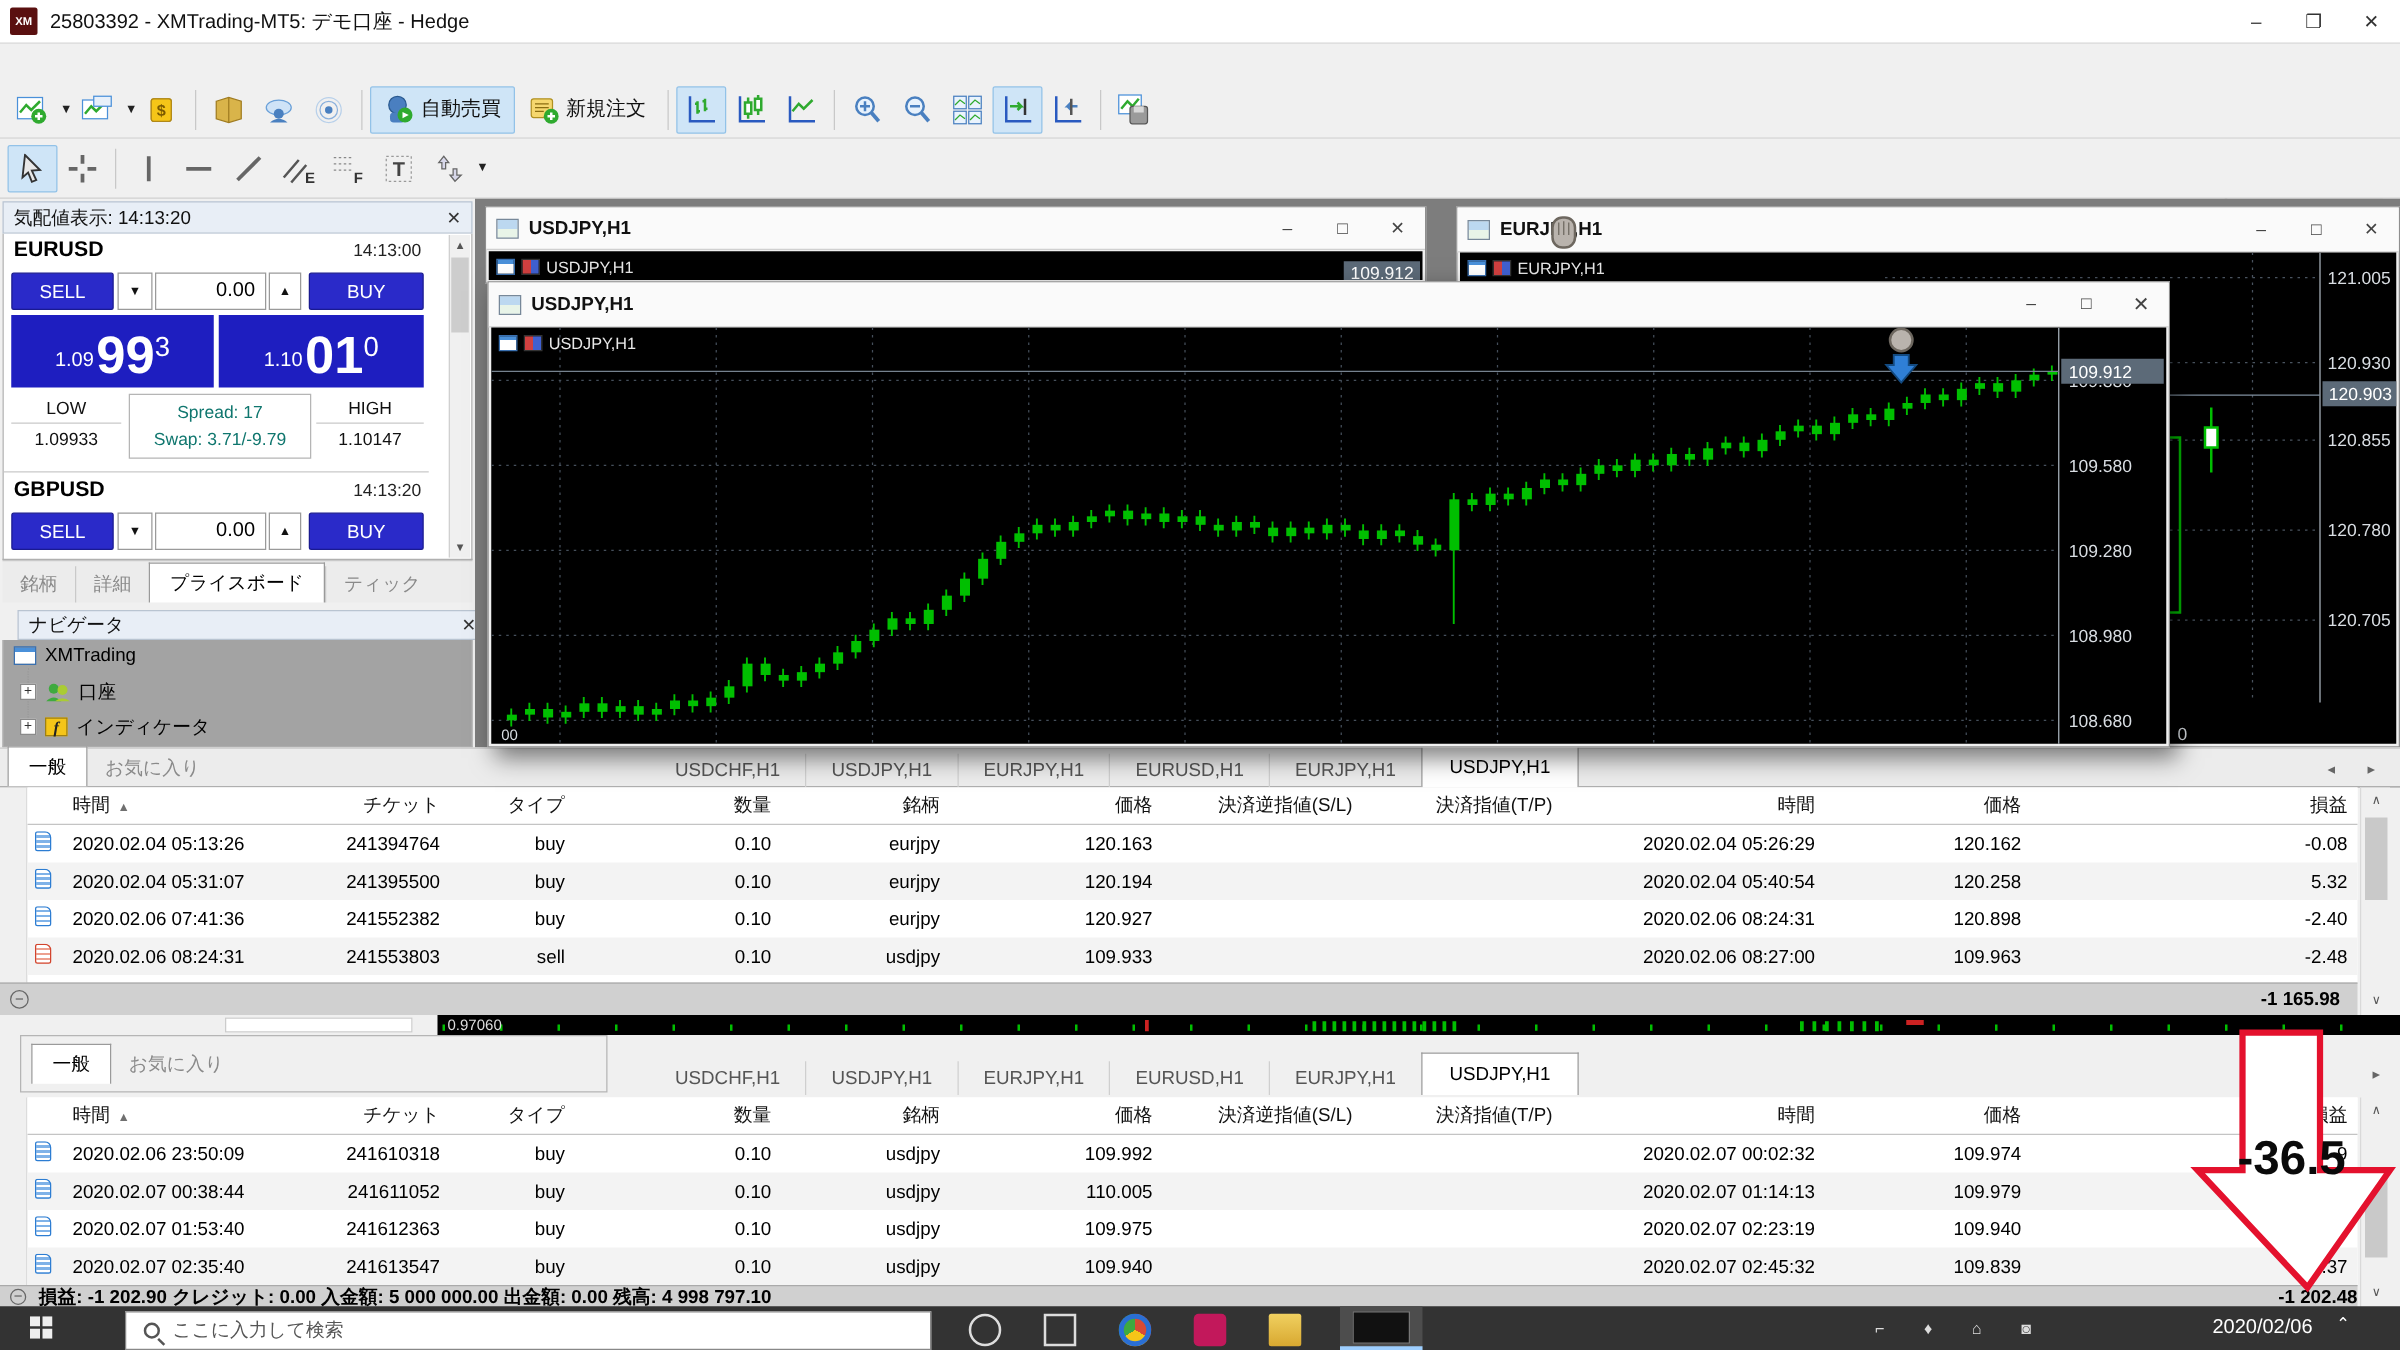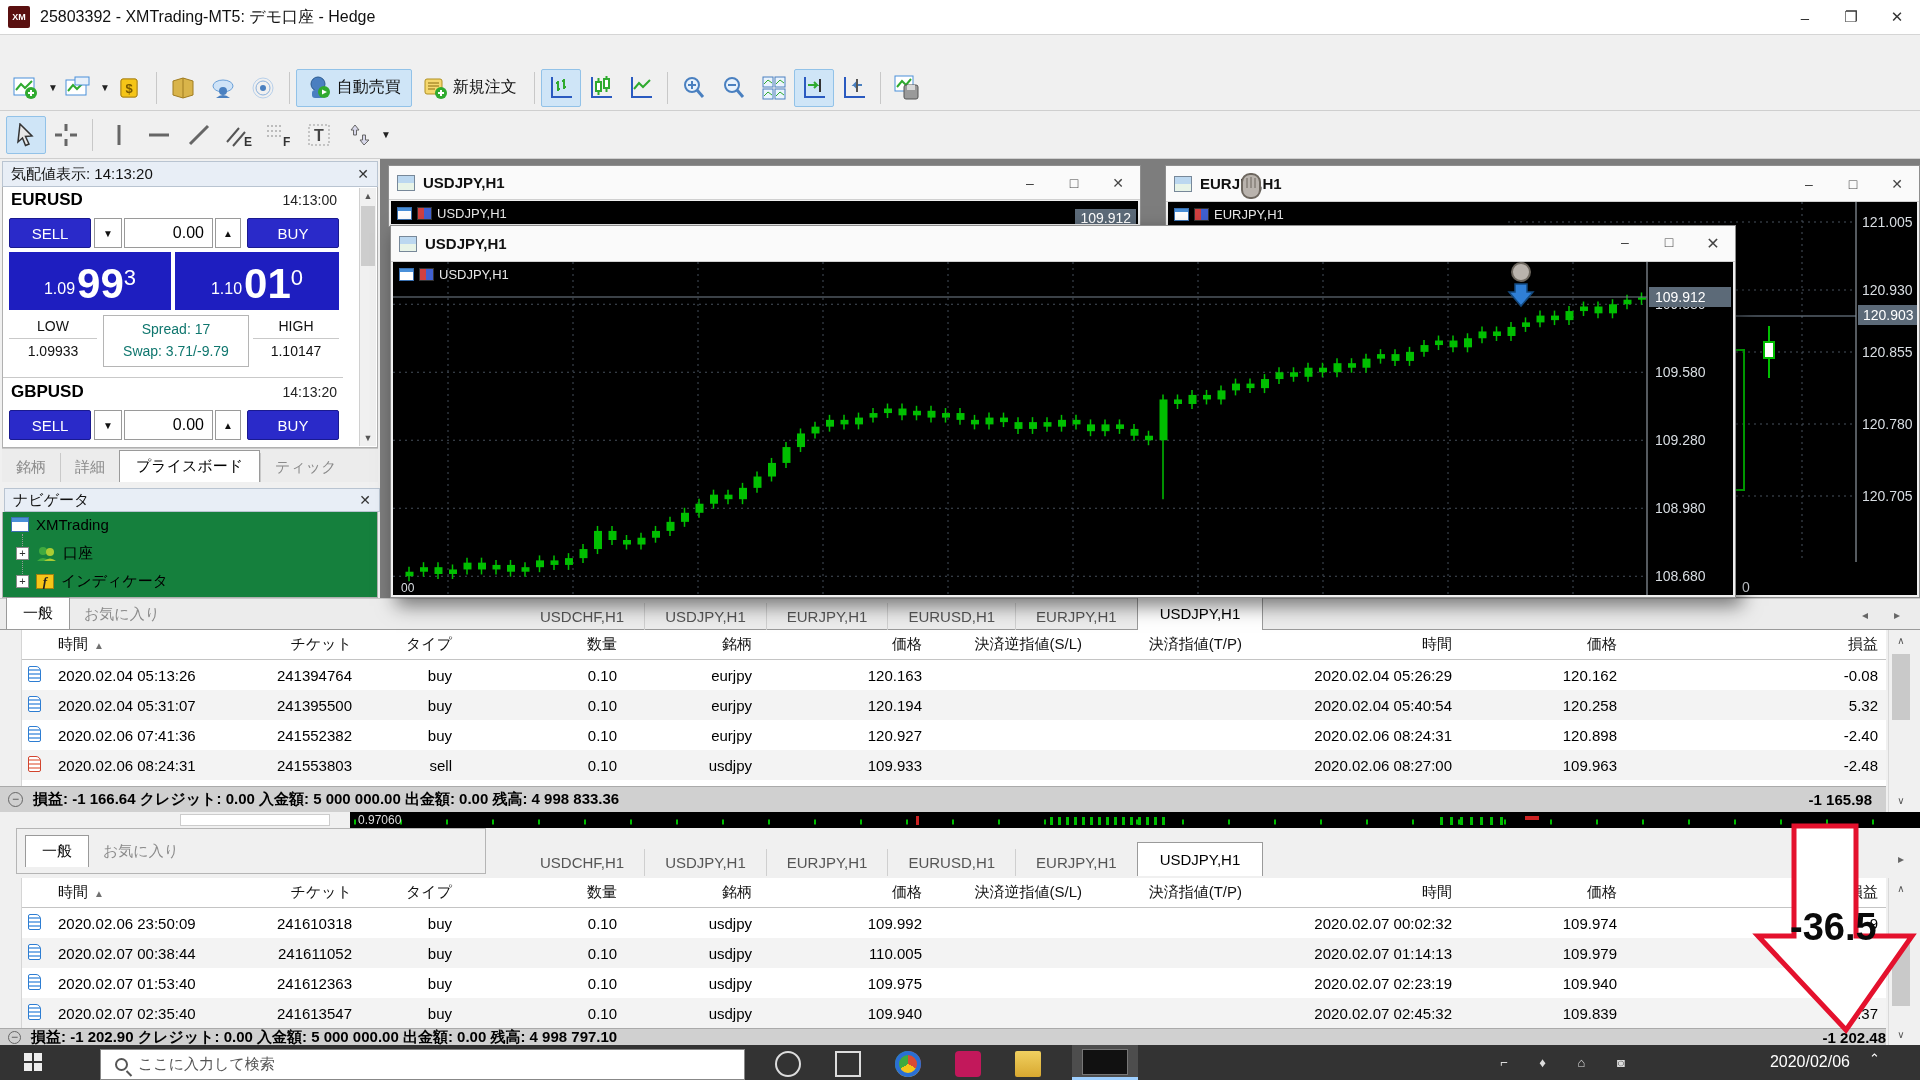--- a/index.html
+++ b/index.html
@@ -55,21 +55,21 @@
   .mw-scroll { position:absolute; right:1px; top:1px; width:17px; bottom:1px; background:#f0f0f0; border-left:1px solid #d0d0d0; }
   .sb-arrow { position:absolute; left:0; width:16px; height:16px; font-size:9px; color:#555; display:flex; align-items:center; justify-content:center; background:#f0f0f0; }
   .sb-thumb { position:absolute; left:1px; width:14px; background:#cdcdcd; }
 
   .tab-band { background:#ececec; border-top:1px solid #c9c9c9; display:flex; align-items:flex-end; font-size:15px; }
   .ftab { color:#8a8a8a; padding:5px 14px; }
   .ftab.sep { border-left:1px solid #c9c9c9; }
   .ftab.active { background:#fff; color:#000; border:1px solid #9a9a9a; border-bottom:none; padding:6px 16px; }
 
   
-  #nav-body { left:2px; top:512px; width:376px; height:86px; background:#15803d; border:1px solid #b0b0b0; border-top:none; }
+  #nav-body { left:2px; top:512px; width:376px; height:86px; background:#a3a3a3; border:1px solid #b0b0b0; border-top:none; }
   .tree-row { position:absolute; left:8px; display:flex; align-items:center; font-size:15px; color:#000; gap:7px; }
   .expander { width:13px; height:13px; border:1px solid #8a8a8a; background:#fff; font-size:11px; line-height:11px; text-align:center; color:#333; }
   .tico { width:18px; height:15px; display:inline-block; }
 
   
   #mdi { left:380px; top:159px; width:1540px; height:439px; background:#7d7d7d; }
   .chart-win { position:absolute; background:#f0f0f0; border:1px solid #8e8e8e; }
   .cw-title { height:36px; display:flex; align-items:center; background:#fafafa; border-bottom:1px solid #d0d0d0; padding-left:8px; }
   .cw-title.small { height:34px; }
   .cw-icon { width:18px; height:16px; margin-right:8px; }
@@ -407,21 +407,21 @@
       <div class="sb-arrow" style="bottom:0">▼</div>
     </div>
   </div>
   <div class="abs tab-band" style="left:2px;top:448px;width:376px;height:34px;">
     <span class="ftab">銘柄</span>
     <span class="ftab sep">詳細</span>
     <span class="ftab active">プライスボード</span>
     <span class="ftab sep">ティック</span>
   </div>
 
-  <div class="abs panel-header" style="left:4px;top:488px;width:376px;height:24px;">
+  <div class="abs panel-header" style="left:14px;top:488px;width:376px;height:24px;">
     <span>ナビゲータ</span>
     <span class="panel-x">✕</span>
   </div>
   <div class="abs" id="nav-body">
     <div class="abs" style="left:19px;top:22px;height:48px;border-left:1px dotted #999"></div>
     <div class="tree-row" style="top:4px">
       <span class="tico" style="background:linear-gradient(#4a90d9 4px,#fff 4px);border:1px solid #3a70b0"></span>
       <span>XMTrading</span>
     </div>
     <div class="tree-row" style="top:32px;left:13px">
@@ -818,21 +818,20 @@
         <div class="cell-r">109.933</div>
         <div class="cell-r"></div>
         <div class="cell-r"></div>
         <div class="cell-r">2020.02.06 08:27:00</div>
         <div class="cell-r">109.963</div>
         <div class="cell-r">-2.48</div>
       </div>
     </div>
   <div class="abs tfooter" style="top:786px;height:26px;">
     <span class="minus-ico">−</span>
-    <span>損益: -1 166.64  クレジット: 0.00  入金額: 5 000 000.00  出金額: 0.00  残高: 4 998 833.36</span>
     <span style="margin-left:auto;padding-right:14px">-1 165.98</span>
   </div>
   <div class="abs tb-scroll" style="top:630px;height:182px;">
     <span class="tbs-btn" style="top:2px">∧</span>
     <span class="tbs-thumb" style="top:24px;height:66px"></span>
     <span class="tbs-btn" style="bottom:2px">∨</span>
   </div>
 
   <div class="abs" style="left:180px;top:814px;width:150px;height:12px;background:#fff;border:1px solid #ccc"></div>
   <div class="abs" id="sliver">

